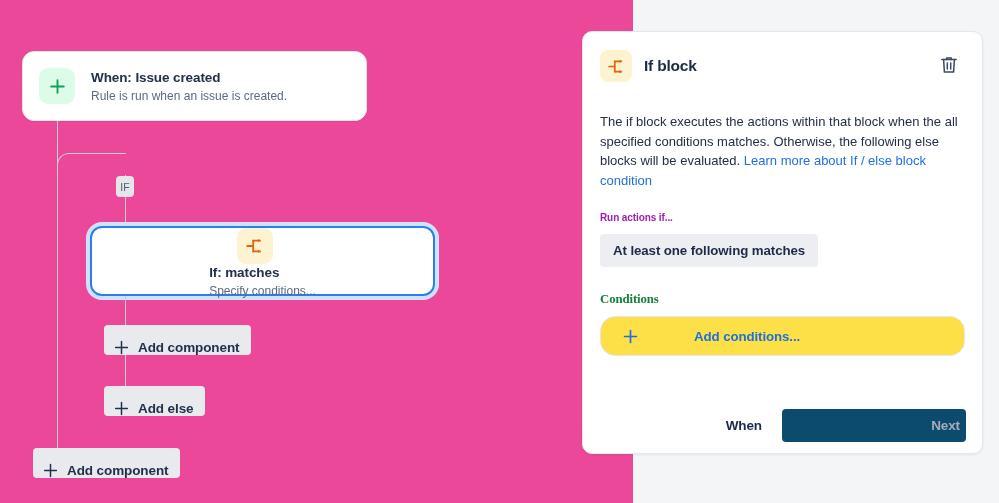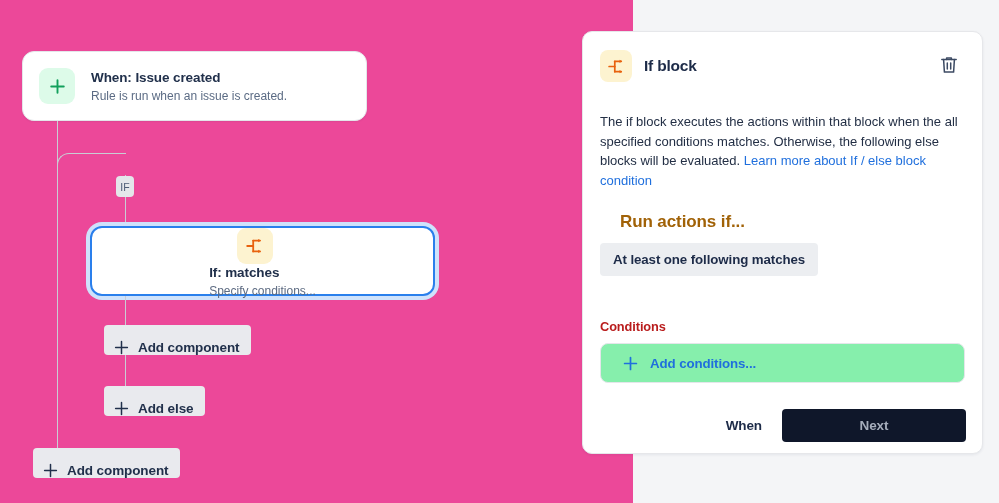--- a/index.html
+++ b/index.html
@@ -155,67 +155,68 @@
   }
   .panel-body { padding: 0 17px; }
   .panel-desc {
     font-size: 13px;
     line-height: 19.5px;
     color: #232f45;
     margin-top: 30px;
   }
   .panel-desc a { color: #1f6fdd; text-decoration: none; }
   .section-label {
-    font-size: 17px;
-    font-weight: 700;
-    color: #a16207;
+    font-size: 10px;
+    font-weight: 700;
+    color: #a21caf;
     margin-top: 22px;
     letter-spacing: -0.1px;
-    margin-left: 20px;
   }
   .opt {
     display: block;
     border: none;
     border-radius: 4px;
     font-family: "Liberation Sans", sans-serif;
     font-size: 13.3px;
     font-weight: 700;
     padding: 9px 13px;
     margin-top: 11px;
     cursor: pointer;
     text-align: left;
     letter-spacing: -0.1px;
   }
   .opt-selected { background: #ddebfc; color: #1f6fdd; }
   .opt-default { background: #eceef1; color: #1d2b48; }
 
   .cond-label {
     font-size: 12.8px;
     font-weight: 700;
-    color: #b91c1c;
-    margin-top: 43px;
-    letter-spacing: -0.1px;
+    color: #15803d;
+    margin-top: 25px;
+    letter-spacing: -0.1px;
+    font-family: Liberation Serif, serif;
   }
   .add-cond {
     margin-top: 9px;
     width: 100%;
     box-sizing: border-box;
-    background: #86efac;
+    background: #fde047;
     border: 1px solid #e4e6ea;
-    border-radius: 8px;
+    border-radius: 15px;
     height: 40px;
     display: flex;
     align-items: center;
     padding-left: 22px;
     cursor: pointer;
     font-family: "Liberation Sans", sans-serif;
     font-size: 13.3px;
     font-weight: 700;
     color: #1f6fdd;
     letter-spacing: -0.1px;
+    gap: 44px;
   }
   .add-cond .plus { margin-right: 12px; display: flex; align-items: center; }
 
   .panel-footer {
     position: absolute;
     left: 0; right: 0; bottom: 0;
     height: 56px;
     display: flex;
     align-items: center;
     padding: 0 16px;
@@ -224,30 +225,31 @@
   .spacer { flex: 1; }
   .btn-back {
     background: none; border: none; cursor: pointer;
     font-family: "Liberation Sans", sans-serif;
     font-size: 13.5px; font-weight: 700;
     color: #1d2b48;
     padding: 9px 20px;
     letter-spacing: -0.1px;
   }
   .btn-next {
-    background: #0f172a;
+    background: #0c4a6e;
     border: none;
     border-radius: 4px;
     cursor: default;
     font-family: "Liberation Sans", sans-serif;
     font-size: 13.5px; font-weight: 700;
     color: #a5adbb;
     width: 184px;
     height: 33px;
     letter-spacing: -0.1px;
+    text-align: right;
   }
 </style>
 </head>
 <body>
 
 <div id="canvas">
 
   <div class="node" style="left:22px; top:51px; width:345px; height:70px;">
     <div class="node-icon icon-green">
       <svg width="17" height="17" viewBox="0 0 17 17" aria-hidden="true">

